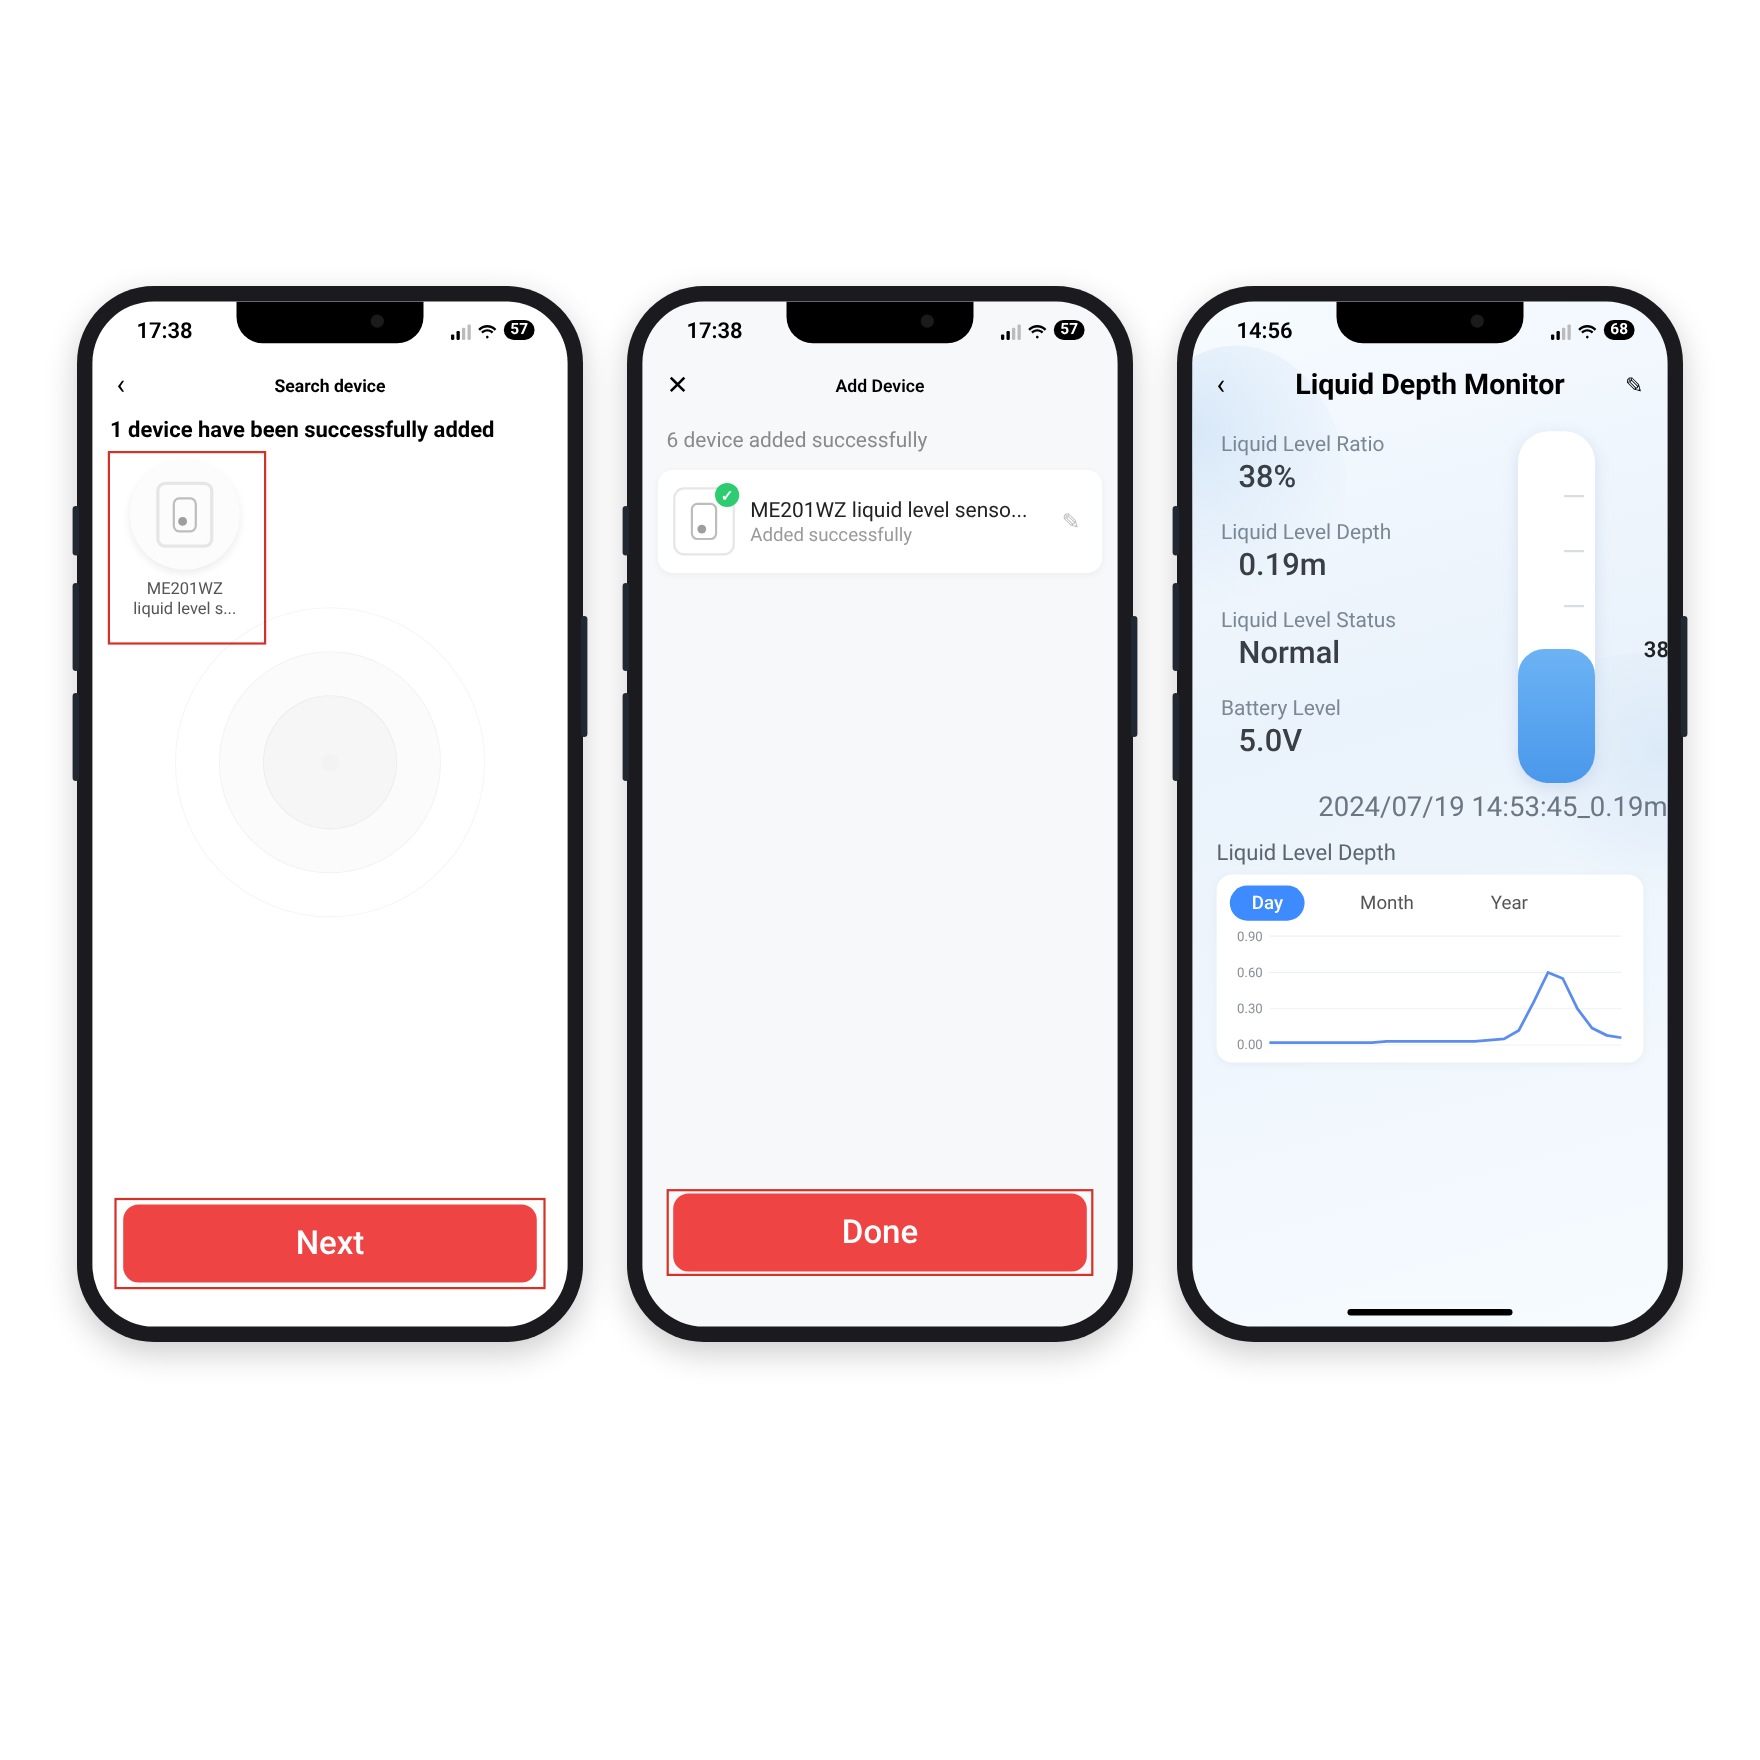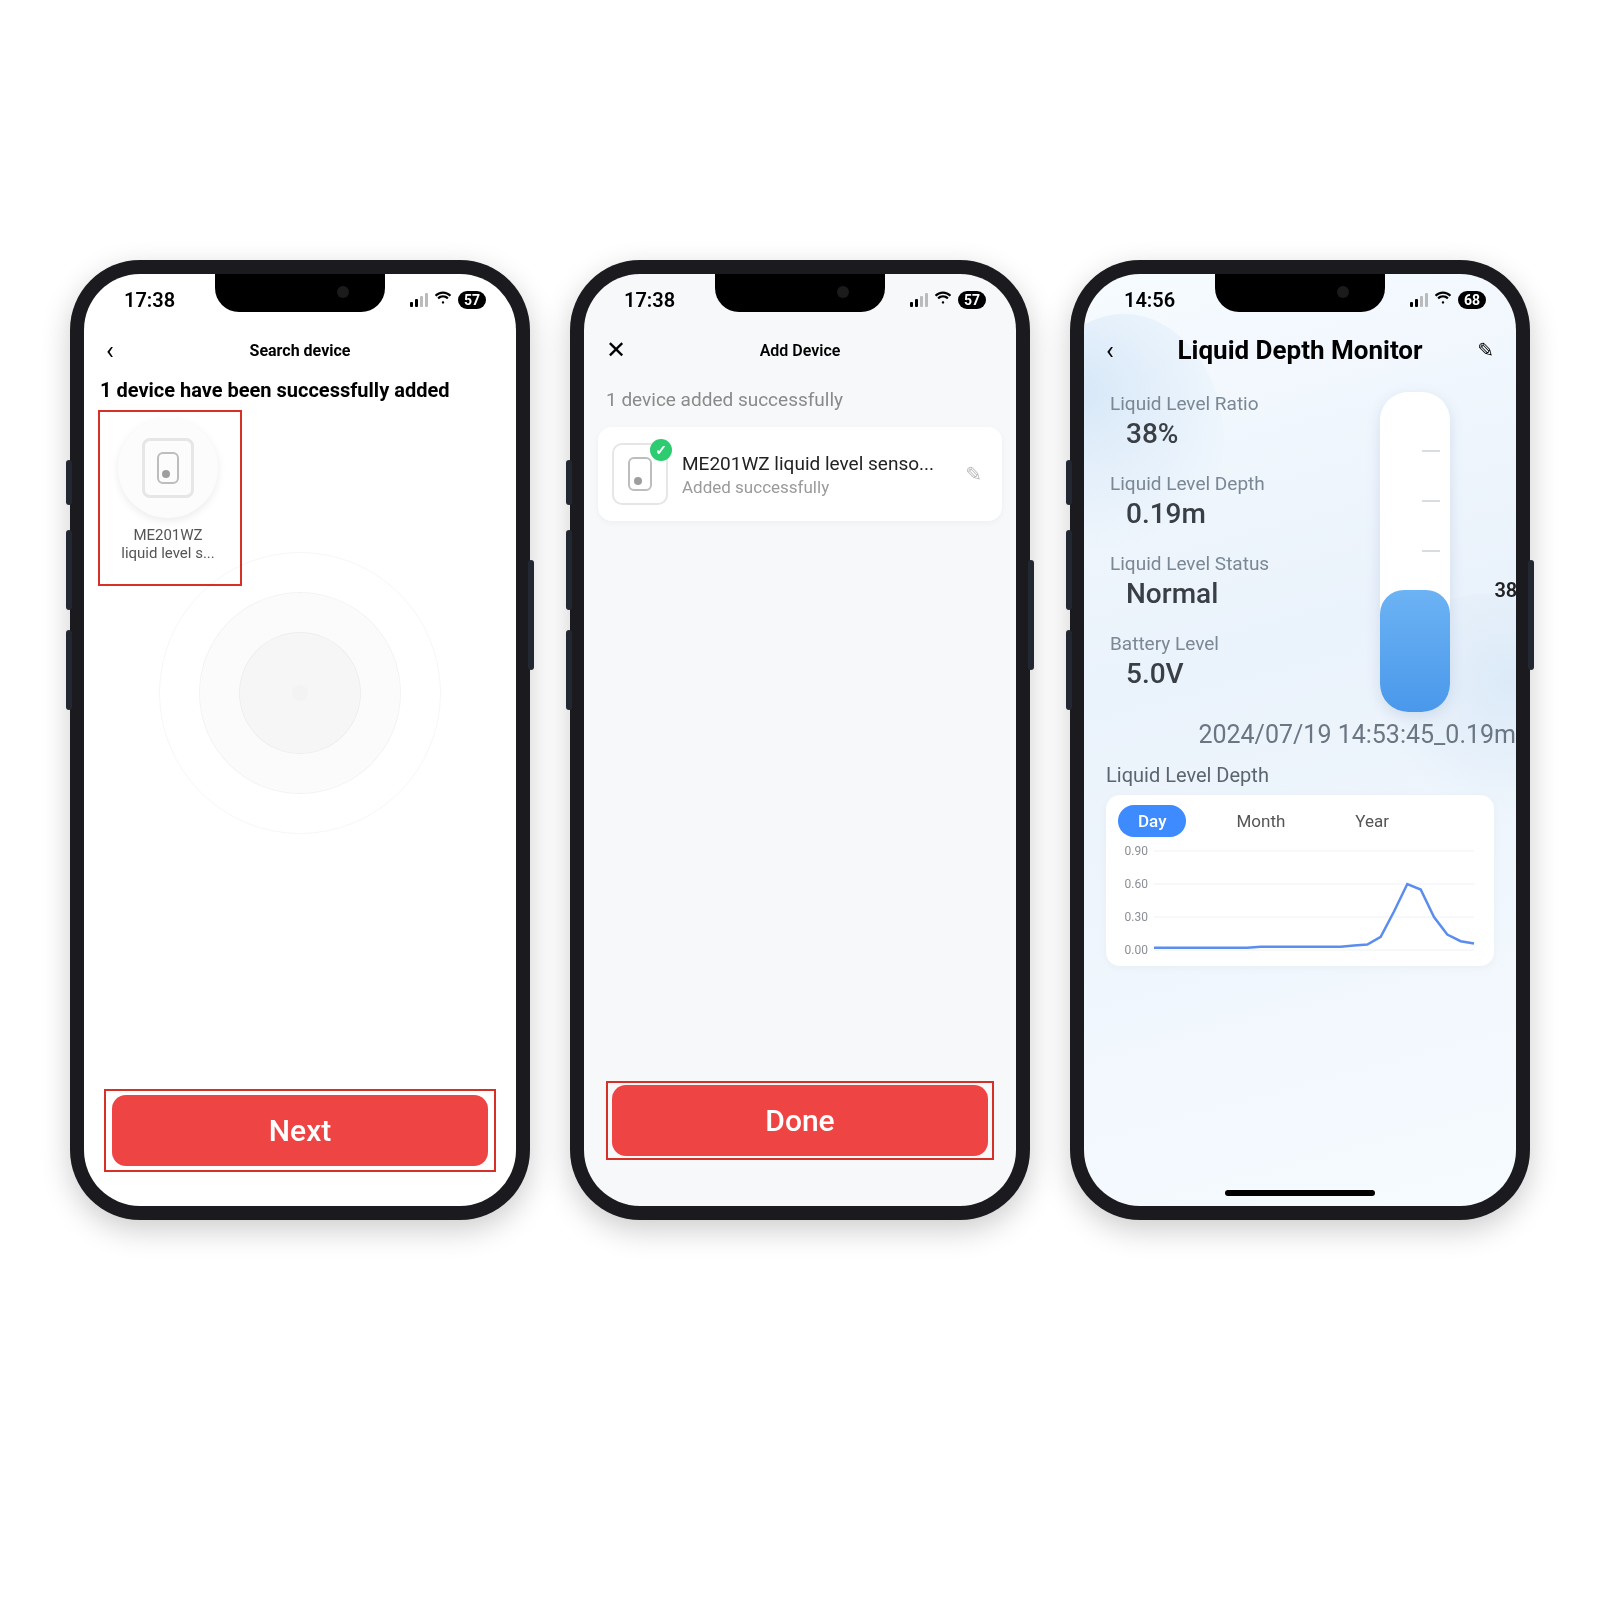--- a/index.html
+++ b/index.html
@@ -71,21 +71,21 @@
     display: flex;
     align-items: center;
     justify-content: space-between;
     padding: 0 30px 0 34px;
     font-size: 20px;
     font-weight: 600;
     position: relative;
     z-index: 2;
   }
   .status-time { padding-left: 6px; }
-  .status-right { display: flex; align-items: flex-start; gap: 6px; }
+  .status-right { display: flex; align-items: flex-end; gap: 6px; }
   .signal {
     display: inline-flex; align-items: flex-end; gap: 2px; height: 16px;
   }
   .signal span { width: 3px; background:#000; border-radius:1px; }
   .signal span:nth-child(1){height:5px;}
   .signal span:nth-child(2){height:8px;}
   .signal span:nth-child(3){height:11px; background:#bbb;}
   .signal span:nth-child(4){height:14px; background:#bbb;}
   .wifi {
     width: 18px; height: 14px;
@@ -351,21 +351,21 @@
             </svg>
           <span class="battery-pill">57</span>
         </div>
       </div>
 
       <div class="nav">
         <span class="nav-left" style="font-size:24px;">✕</span>
         <span class="nav-title" style="font-weight:600;">Add Device</span>
       </div>
 
-      <div class="s2-sub">1 device added successfully</div>
+      <div class="s2-sub">6 device added successfully</div>
 
       <div class="device-row">
         <div class="device-row-thumb">
           <div class="drop"></div>
           <div class="check">✓</div>
         </div>
         <div class="device-row-text">
           <div class="device-row-title">ME201WZ liquid level senso...</div>
           <div class="device-row-sub">Added successfully</div>
         </div>

